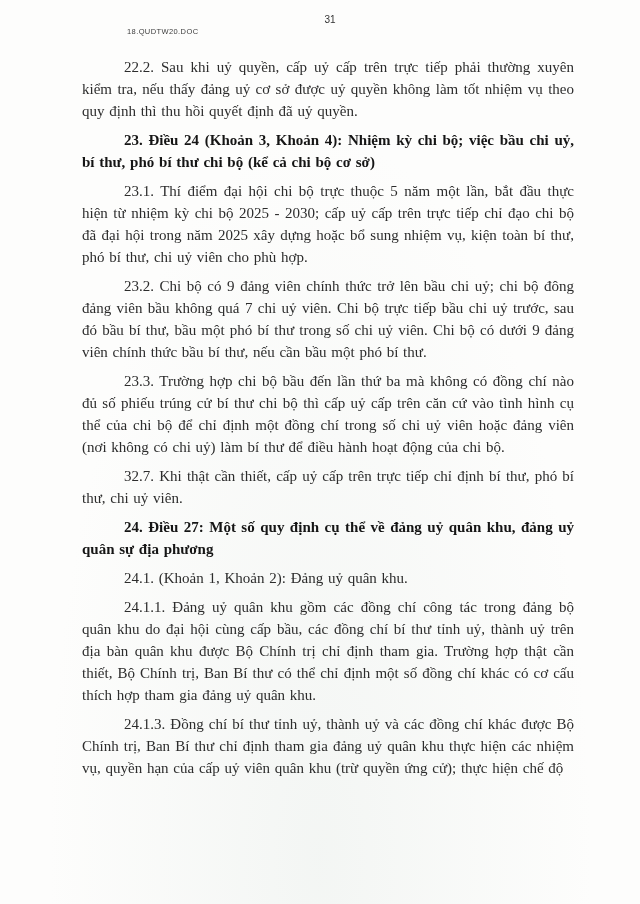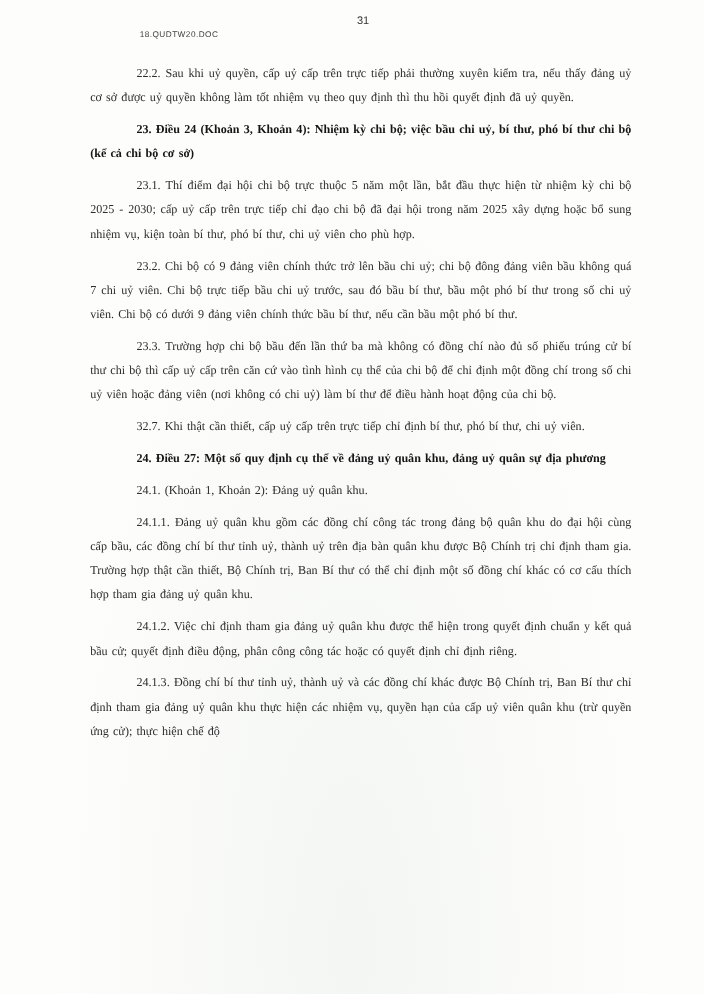--- a/index.html
+++ b/index.html
@@ -42,21 +42,21 @@
     color: #333333;
   }
   .doc-body {
     position: absolute;
     top: 56px;
     left: 82px;
     right: 62px;
   }
   .para {
     margin: 0 4px 7px 0;
-    font-size: 11px;
+    font-size: 15px;
     line-height: 22px;
     text-align: justify;
     text-indent: 42px;
     color: #2c2c2c;
     word-spacing: 1px;
   }
   .para.heading {
     font-weight: bold;
     color: #151515;
     margin-top: 3px;
@@ -83,18 +83,17 @@
     <p class="para">23.3. Trường hợp chi bộ bầu đến lần thứ ba mà không có đồng chí nào đủ số phiếu trúng cử bí thư chi bộ thì cấp uỷ cấp trên căn cứ vào tình hình cụ thể của chi bộ để chỉ định một đồng chí trong số chi uỷ viên hoặc đảng viên (nơi không có chi uỷ) làm bí thư để điều hành hoạt động của chi bộ.</p>
 
     <p class="para">32.7. Khi thật cần thiết, cấp uỷ cấp trên trực tiếp chỉ định bí thư, phó bí thư, chi uỷ viên.</p>
 
     <p class="para heading">24. Điều 27: Một số quy định cụ thể về đảng uỷ quân khu, đảng uỷ quân sự địa phương</p>
 
     <p class="para">24.1. (Khoản 1, Khoản 2): Đảng uỷ quân khu.</p>
 
     <p class="para">24.1.1. Đảng uỷ quân khu gồm các đồng chí công tác trong đảng bộ quân khu do đại hội cùng cấp bầu, các đồng chí bí thư tỉnh uỷ, thành uỷ trên địa bàn quân khu được Bộ Chính trị chỉ định tham gia. Trường hợp thật cần thiết, Bộ Chính trị, Ban Bí thư có thể chỉ định một số đồng chí khác có cơ cấu thích hợp tham gia đảng uỷ quân khu.</p>
 
-    <p class="para">24.1.2. Việc chỉ định tham gia đảng uỷ quân khu được thể hiện trong quyết định chuẩn y kết quả bầu cử; quyết định điều động, phân công công tác hoặc có quyết định chỉ định riêng.</p>
 
     <p class="para">24.1.3. Đồng chí bí thư tỉnh uỷ, thành uỷ và các đồng chí khác được Bộ Chính trị, Ban Bí thư chỉ định tham gia đảng uỷ quân khu thực hiện các nhiệm vụ, quyền hạn của cấp uỷ viên quân khu (trừ quyền ứng cử); thực hiện chế độ</p>
   </div>
 
 </div>
 
 </body></html>

